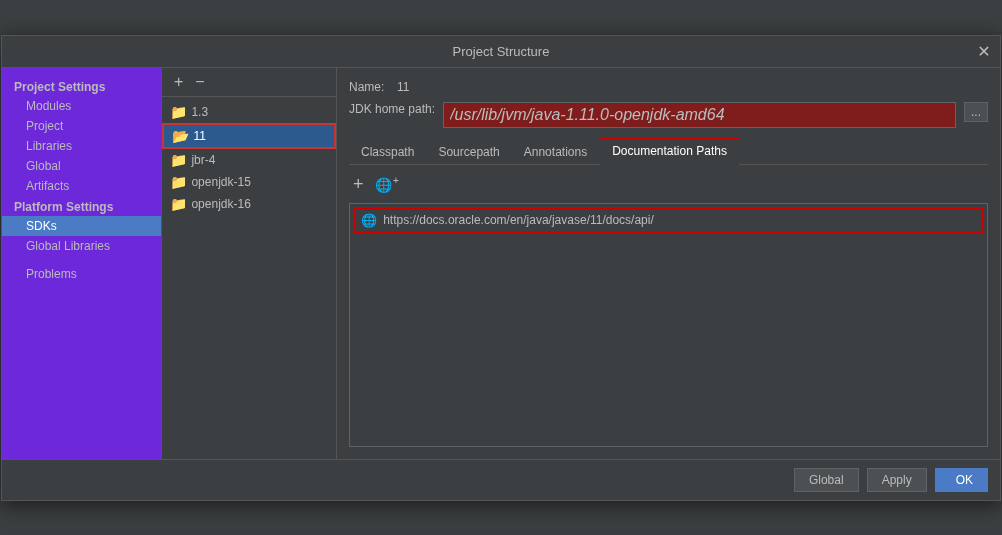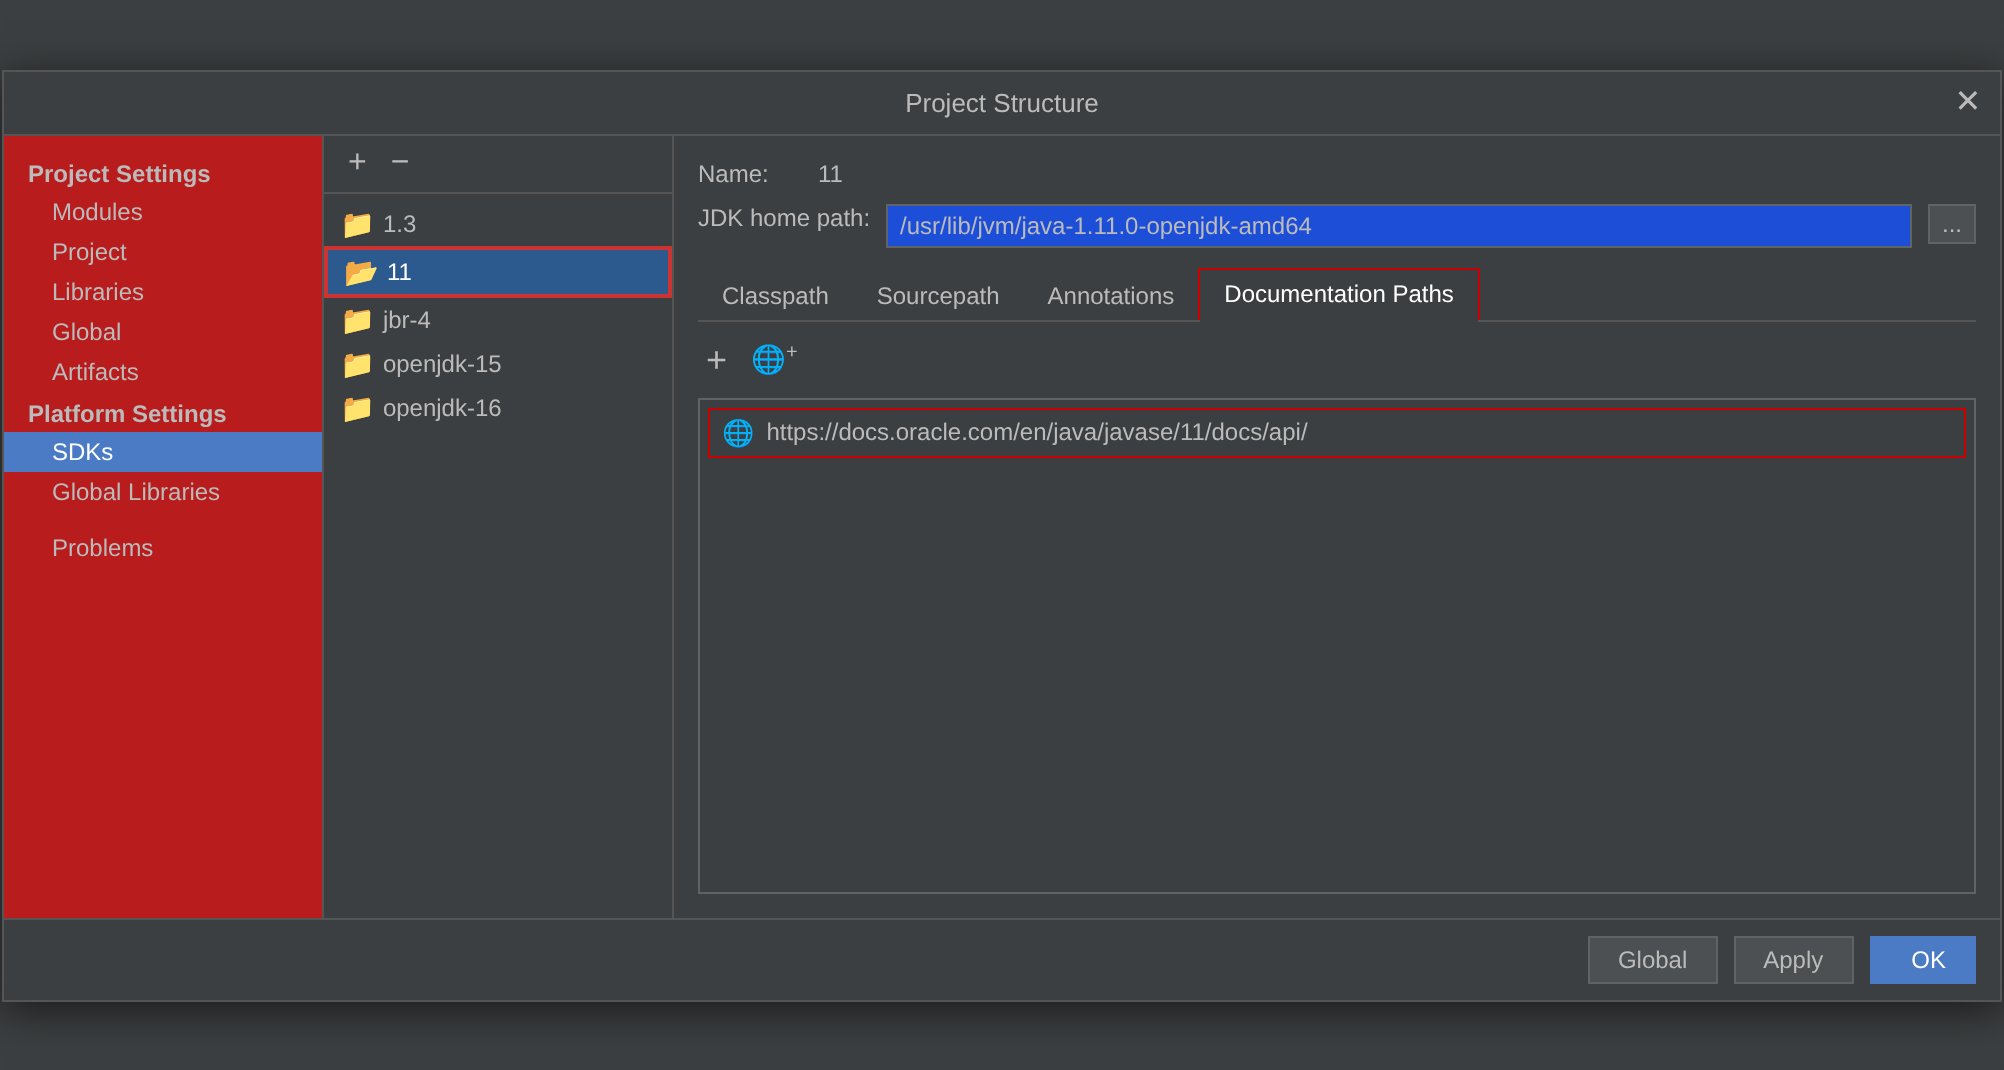--- a/index.html
+++ b/index.html
@@ -58,21 +58,21 @@
       outline: none;
     }
     .body {
       display: flex;
       flex: 1;
       overflow: hidden;
     }
     
     .sidebar {
       width: 160px;
-      background: #b91c1c;
+      background: #6d28d9;
       border-right: 1px solid #555555;
       padding: 8px 0;
       flex-shrink: 0;
       overflow-y: auto;
     }
     .sidebar-section-header {
       color: #bbbbbb;
       font-size: 12px;
       font-weight: bold;
       padding: 4px 12px 2px 12px;
@@ -143,21 +143,21 @@
     .main-content {
       flex: 1;
       display: flex;
       flex-direction: column;
       padding: 12px;
       overflow: hidden;
     }
     .name-row {
       display: flex;
       align-items: center;
-      gap: 20px;
+      gap: 8px;
       margin-bottom: 8px;
     }
     .name-label {
       color: #bbbbbb;
       font-size: 12px;
       min-width: 40px;
     }
     .name-value {
       color: #bbbbbb;
       font-size: 12px;
@@ -169,26 +169,27 @@
       gap: 8px;
       margin-bottom: 10px;
     }
     .jdk-home-label {
       color: #bbbbbb;
       font-size: 12px;
       white-space: nowrap;
     }
     .jdk-home-input {
       flex: 1;
-      background: #1d4ed8;
+      background: #7f1d1d;
       border: 1px solid #606366;
       color: #bbbbbb;
-      font-size: 12px;
+      font-size: 16px;
       padding: 3px 6px;
       outline: none;
+      font-style: italic;
     }
     .browse-btn {
       background: #4c5052;
       border: 1px solid #606366;
       color: #bbbbbb;
       padding: 2px 6px;
       cursor: pointer;
       font-size: 12px;
       white-space: nowrap;
     }

